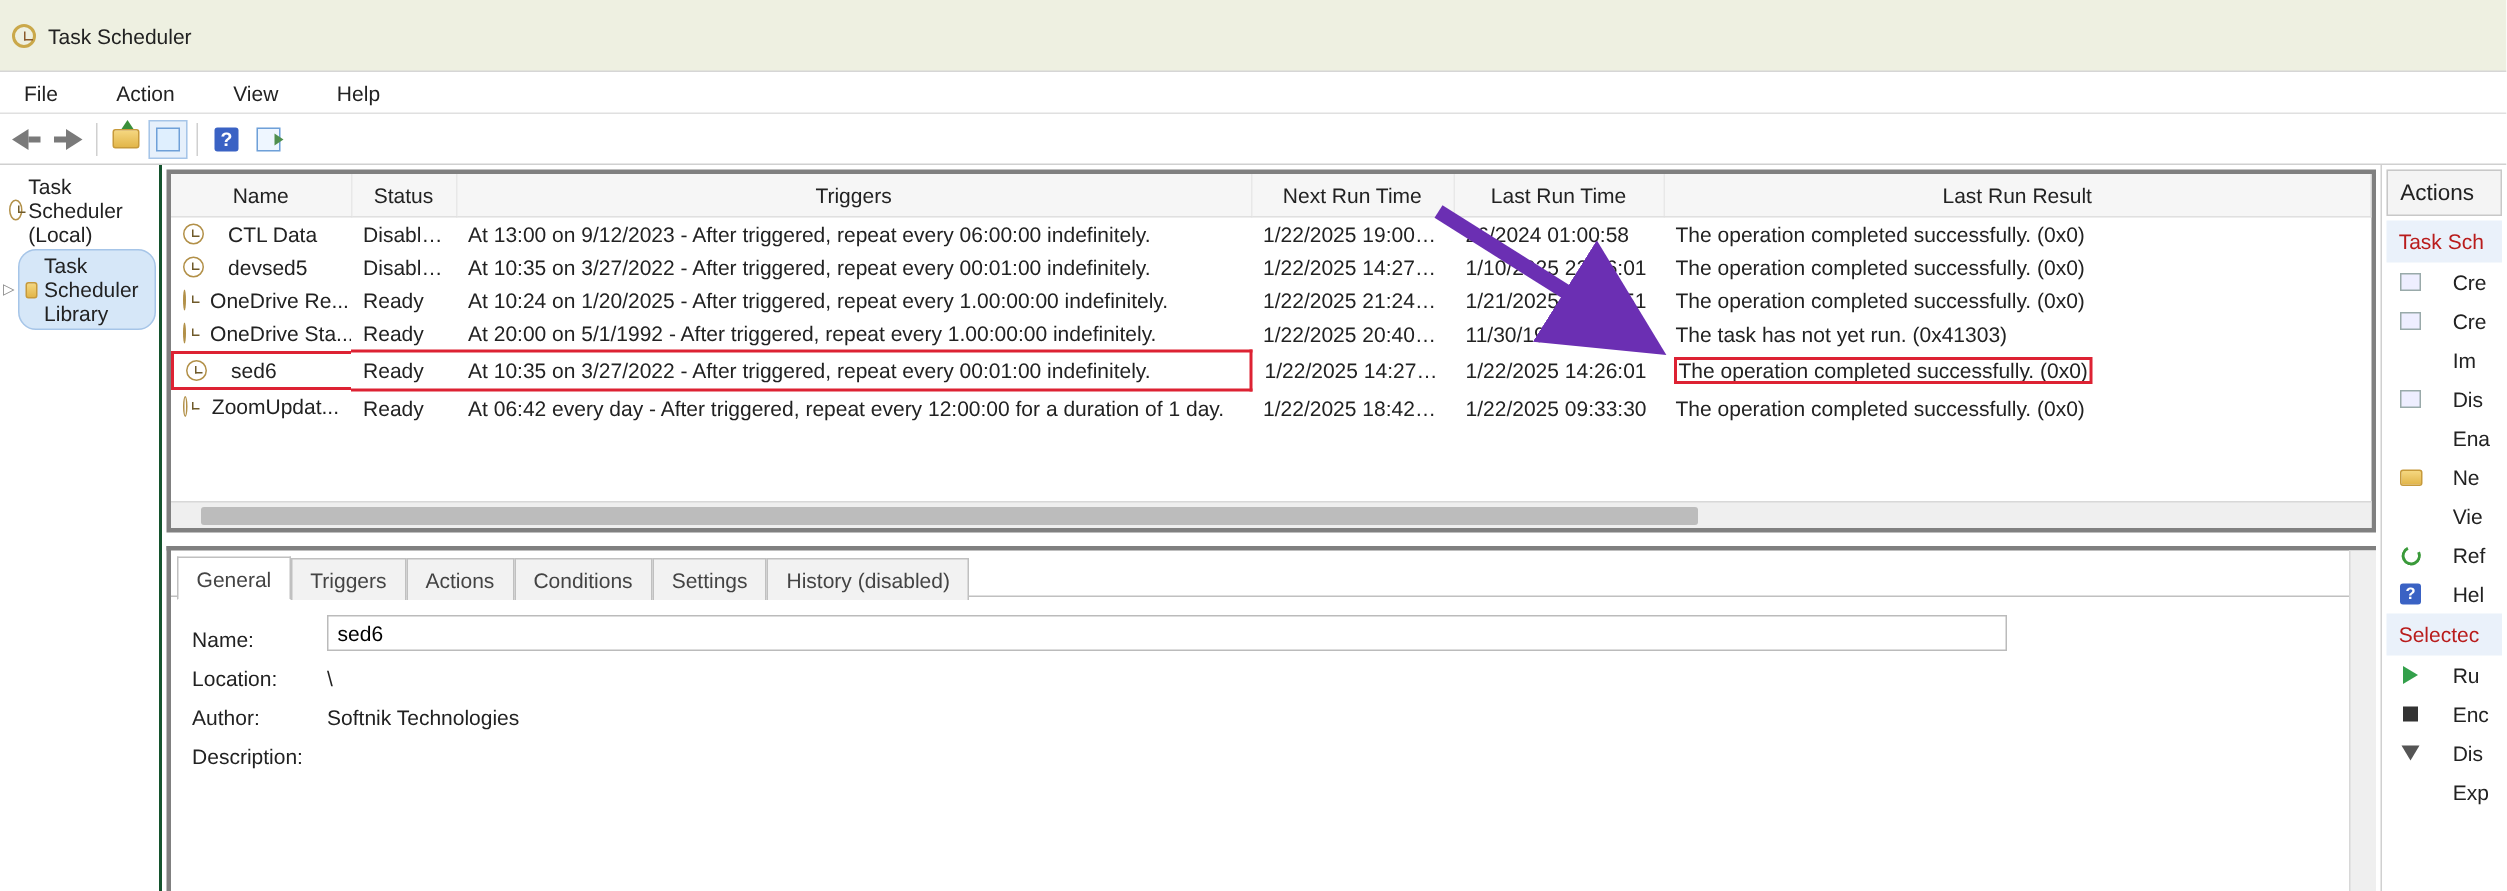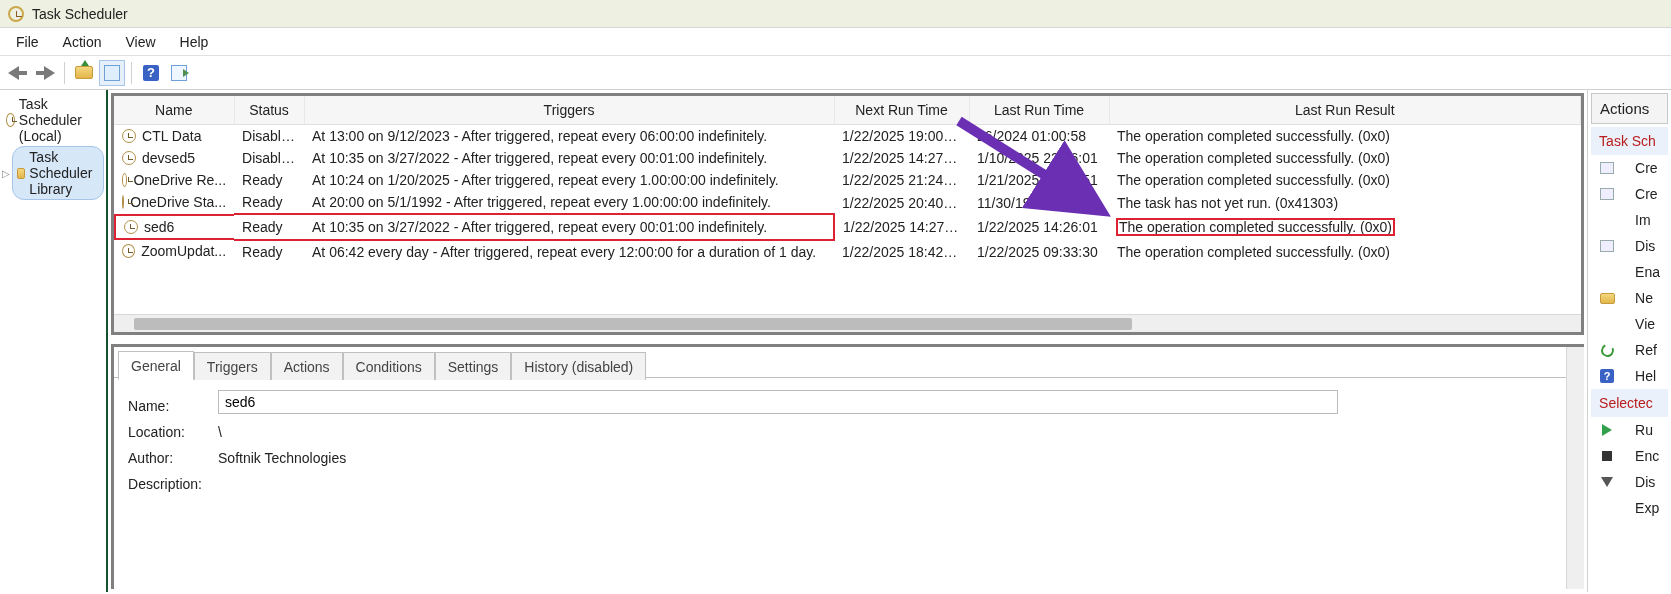--- a/index.html
+++ b/index.html
@@ -8,21 +8,21 @@
     font-size: 13px;
     color: #222;
     background: #fff;
     width: 1671px;
     height: 594px;
     overflow: hidden;
     position: relative;
   }
   
   .titlebar {
-    height: 28px;
+    height: 48px;
     background: #eef0e1;
     display: flex;
     align-items: center;
     padding: 0 8px;
     border-bottom: 1px solid #d6d6d6;
   }
   .titlebar .tb-icon {
     width: 16px; height: 16px;
     border: 2px solid #caa84a;
     border-radius: 50%;
@@ -39,20 +39,21 @@
   }
   .titlebar .title { font-size: 14px; }
 
   
   .menubar {
     height: 28px;
     display: flex;
     align-items: center;
     padding: 0 4px;
     border-bottom: 1px solid #e0e0e0;
+    gap: 15px;
   }
   .menubar .mitem {
     padding: 4px 12px;
     font-size: 14px;
   }
 
   
   .toolbar {
     height: 34px;
     display: flex;
@@ -147,21 +148,21 @@
   }
   .grid table { width:100%; border-collapse:collapse; table-layout:fixed;}
   .grid th {
     text-align:center; font-weight:normal;
     padding:6px 8px; font-size:14px;
     background:#f6f6f6; border-bottom:1px solid #e0e0e0; border-right:1px solid #e8e8e8;
   }
   .grid td {
     padding:3px 8px; font-size:14px; white-space:nowrap; overflow:hidden; text-overflow:ellipsis;
   }
-  .grid tr.row td:first-child { display:flex; align-items:center; gap:6px;}
+  .grid tr.row td:first-child { display:flex; align-items:center; gap:16px;}
   .result-hl { outline:2px solid #d23; outline-offset:-1px; display:inline-block; padding:0 2px;}
   .hscroll {
     height:18px; background:#efefef; border-top:1px solid #d8d8d8;
     position:relative;
   }
   .hscroll .thumb{position:absolute;left:20px;top:3px;height:12px;width:68%;
     background:#bcbcbc;border-radius:2px;}
 
   
   .annot-arrow {

